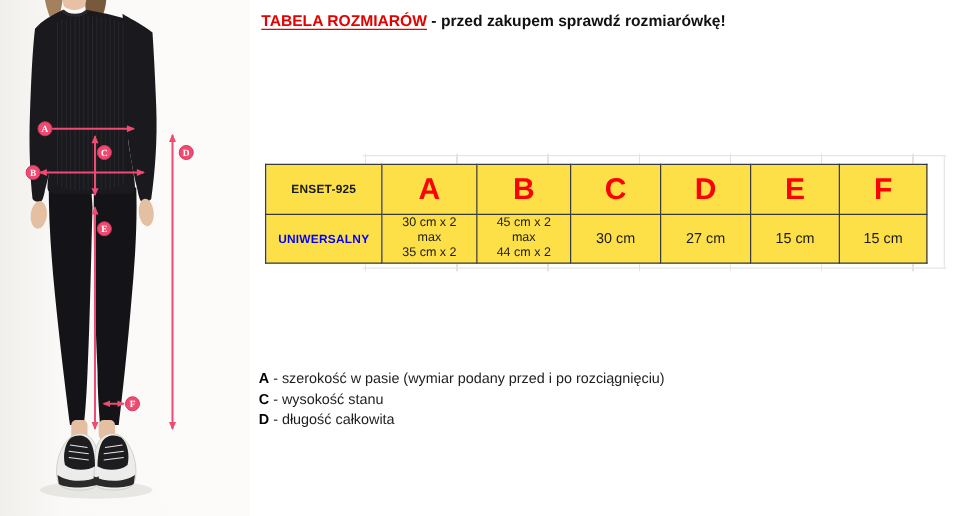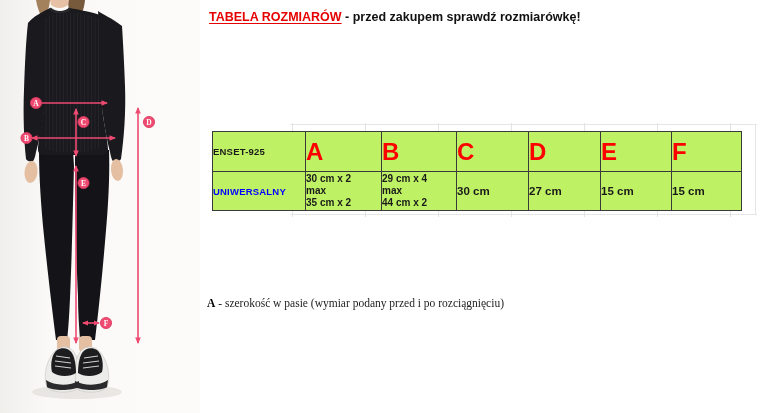--- a/index.html
+++ b/index.html
@@ -13,29 +13,29 @@
   .header-line{position:absolute;left:209px;top:10px;font-size:12.5px;font-weight:bold;white-space:nowrap;}
   .title-red{color:#e60000;text-decoration:underline;text-underline-offset:2px;}
   .title-sep,.title-suffix{color:#111;}
   .bullet-list{position:absolute;left:226px;top:30px;margin:0;padding:0 0 0 13px;}
   .bullet-list li{font-size:11.5px;font-weight:bold;color:#111;margin:0 0 4px 0;line-height:15px;}
   
   .gl{position:absolute;background:#e6e6e6;}
   .gl-stubs{position:absolute;background:repeating-linear-gradient(90deg,#e3e3e3 0 1px,transparent 1px 73px);}
   
   #size-table{position:absolute;left:212px;top:131px;border-collapse:collapse;table-layout:fixed;width:529px;}
-  #size-table td,#size-table th{border:1px solid #3a3a3a;background:#bef264;text-align:left;vertical-align:middle;padding:0;}
+  #size-table td,#size-table th{border:1px solid #3a3a3a;background:#fde047;text-align:center;vertical-align:middle;padding:0;}
   th.code-cell{height:39px;font-size:9.5px;font-weight:bold;color:#1a1a1a;letter-spacing:.2px;}
   th.letter-cell{font-size:24px;font-weight:bold;color:#ff0000;font-family:"Liberation Sans",sans-serif;}
   td.size-cell{height:38px;font-size:9.5px;font-weight:bold;color:#0000ff;letter-spacing:.2px;}
-  td.val-cell{font-size:11.5px;font-weight:bold;color:#1a1a1a;}
+  td.val-cell{font-size:11.5px;font-weight:normal;color:#1a1a1a;}
   td.val-cell .ln{line-height:12px;font-size:10px;}
   td.val-cell .ln-single{line-height:38px;font-size:11.5px;}
   
-  #legend{position:absolute;left:207px;top:295px;font-family:Liberation Serif, serif;}
+  #legend{position:absolute;left:207px;top:295px;}
   .legend-item{font-size:11.5px;line-height:16.6px;color:#1d1d1d;white-space:nowrap;}
   .legend-item b{color:#000;}
 </style>
 </head>
 <body>
 
 <div id="canvas">
 
   <svg id="photo" viewBox="0 0 200 413" xmlns="http://www.w3.org/2000/svg">
     <defs>
@@ -175,21 +175,21 @@
       <th class="letter-cell">F</th>
     </tr>
     <tr>
       <td class="size-cell">UNIWERSALNY</td>
       <td class="val-cell">
         <div class="ln">30 cm x 2</div>
         <div class="ln">max</div>
         <div class="ln">35 cm x 2</div>
       </td>
       <td class="val-cell">
-        <div class="ln">29 cm x 4</div>
+        <div class="ln">45 cm x 2</div>
         <div class="ln">max</div>
         <div class="ln">44 cm x 2</div>
       </td>
       <td class="val-cell">
         <div class="ln-single">30 cm</div>
       </td>
       <td class="val-cell">
         <div class="ln-single">27 cm</div>
       </td>
       <td class="val-cell">
@@ -197,15 +197,17 @@
       </td>
       <td class="val-cell">
         <div class="ln-single">15 cm</div>
       </td>
     </tr>
   </tbody>
     </table>
 
   <div id="legend">
     <div class="legend-item"><b>A</b><span> - </span><span>szerokość w pasie (wymiar podany przed i po rozciągnięciu)</span></div>
+    <div class="legend-item"><b>C</b><span> - </span><span>wysokość stanu</span></div>
+    <div class="legend-item"><b>D</b><span> - </span><span>długość całkowita</span></div>
   </div>
 
 </div>
 
 </body></html>

